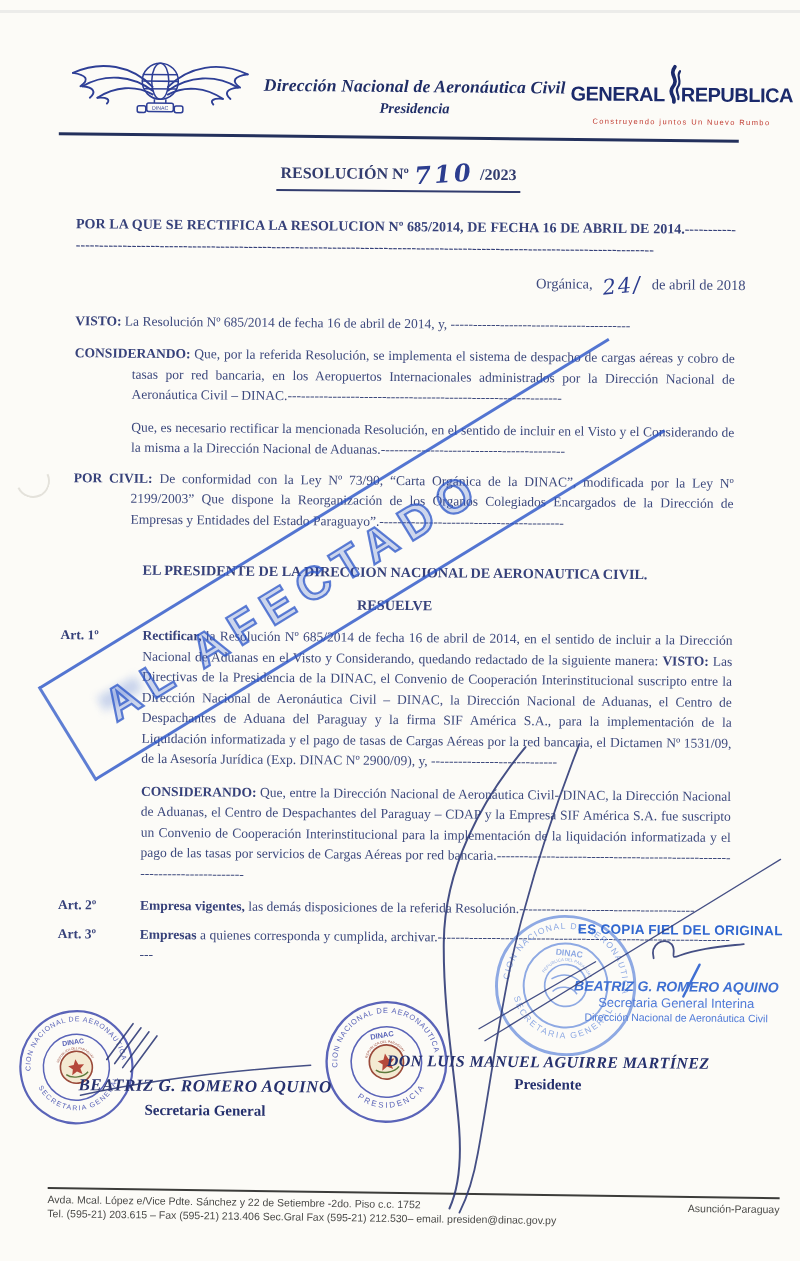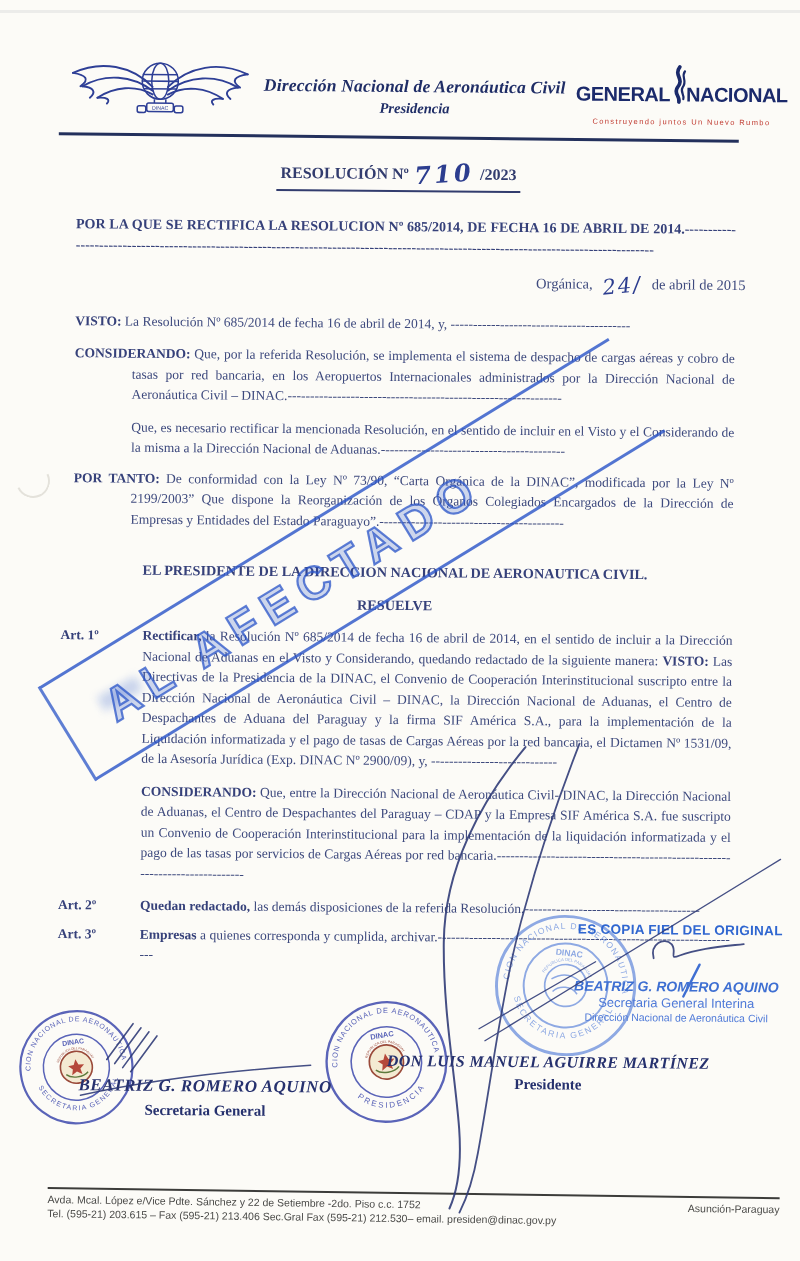--- a/index.html
+++ b/index.html
@@ -107,63 +107,63 @@
       </div>
       <div class="gob">
         <div class="gob-row">
           <span class="gob-word">GENERAL</span>
           <span class="gob-flame">
             <svg width="22" height="40" viewBox="0 0 30 52">
               <path d="M17,2 C8,14 24,18 14,30 C8,38 18,42 16,50" stroke="#1b2a6b" stroke-width="5" fill="none" stroke-linecap="round"></path>
               <path d="M24,8 C18,16 28,20 21,30 C17,36 24,40 22,46" stroke="#1b2a6b" stroke-width="3" fill="none" stroke-linecap="round"></path>
             </svg>
           </span>
-          <span class="gob-word">NACIONAL</span>
+          <span class="gob-word">REPUBLICA</span>
         </div>
         <div class="gob-tag">Construyendo juntos Un Nuevo Rumbo</div>
       </div>
     </div>
     <div class="hdr-rule"></div>
 
     <div class="res-title">
       <span class="inner">
         <span>RESOLUCIÓN Nº</span>
         <span class="hand hand-num">710</span>
         <span>/2023</span>
       </span>
     </div>
 
     <p class="subject">POR LA QUE SE RECTIFICA LA RESOLUCION Nº 685/2014, DE FECHA 16 DE ABRIL DE 2014.---------------------------------------------------------------------------------------------------------------------------------------</p>
 
     <div class="dateline">
       <span>Orgánica,</span>
       <span class="hand hand-day">24/</span>
-      <span>de abril de 2015</span>
+      <span>de abril de 2018</span>
     </div>
 
     <p class="para" style="margin-top:18px"><b>VISTO:</b><span> La Resolución Nº 685/2014 de fecha 16 de abril de 2014, y, ----------------------------------------</span></p>
 
     <p class="para" style="margin-top:12px"><b>CONSIDERANDO:</b><span> Que, por la referida Resolución, se implementa el sistema de despacho de cargas aéreas y cobro de tasas por red bancaria, en los Aeropuertos Internacionales administrados por la Dirección Nacional de Aeronáutica Civil – DINAC.-------------------------------------------------------------</span></p>
     <p class="para" style="margin-top:12px;text-indent:0">Que, es necesario rectificar la mencionada Resolución, en el sentido de incluir en el Visto y el Considerando de la misma a la Dirección Nacional de Aduanas.-----------------------------------------</p>
 
-    <p class="para" style="margin-top:10px"><b>POR TANTO:</b><span> De conformidad con la Ley Nº 73/90, “Carta Orgánica de la DINAC”, modificada por la Ley Nº 2199/2003” Que dispone la Reorganización de los Órganos Colegiados Encargados de la Dirección de Empresas y Entidades del Estado Paraguayo”.-----------------------------------------</span></p>
+    <p class="para" style="margin-top:10px"><b>POR CIVIL:</b><span> De conformidad con la Ley Nº 73/90, “Carta Orgánica de la DINAC”, modificada por la Ley Nº 2199/2003” Que dispone la Reorganización de los Órganos Colegiados Encargados de la Dirección de Empresas y Entidades del Estado Paraguayo”.-----------------------------------------</span></p>
 
     <div class="center-head h-pres">EL PRESIDENTE DE LA DIRECCION NACIONAL DE AERONAUTICA CIVIL.</div>
     <div class="center-head h-res">RESUELVE</div>
 
     <div class="art">
       <div class="num">Art. 1º</div>
       <div class="body">
         <div><b>Rectificar,</b><span> la Resolución Nº 685/2014 de fecha 16 de abril de 2014, en el sentido de incluir a la Dirección Nacional de Aduanas en el Visto y Considerando, quedando redactado de la siguiente manera: </span><b>VISTO:</b><span> Las  Directivas de la Presidencia de la DINAC, el Convenio de Cooperación Interinstitucional suscripto entre la Dirección Nacional de Aeronáutica Civil – DINAC, la Dirección Nacional de Aduanas, el Centro de Despachantes de Aduana del Paraguay y la firma SIF América S.A., para la implementación de la Liquidación informatizada y el pago de tasas de Cargas Aéreas por la red bancaria, el Dictamen Nº 1531/09, de la Asesoría Jurídica (Exp. DINAC Nº 2900/09), y, ----------------------------</span></div>
         <div class="sub"><b>CONSIDERANDO:</b><span> Que, entre la Dirección Nacional de Aeronáutica Civil- DINAC, la Dirección Nacional de Aduanas, el Centro de Despachantes del Paraguay – CDAP y la Empresa SIF América S.A. fue suscripto un Convenio de Cooperación Interinstitucional para la implementación de la liquidación informatizada y el pago de las tasas por servicios de Cargas Aéreas por red bancaria.---------------------------------------------------------------------------</span></div>
       </div>
     </div>
     <div class="art" style="margin-top:12px">
       <div class="num">Art. 2º</div>
-      <div class="body"><b>Quedan redactado,</b><span> las demás disposiciones de la referida Resolución.---------------------------------------</span></div>
+      <div class="body"><b>Empresa vigentes,</b><span> las demás disposiciones de la referida Resolución.---------------------------------------</span></div>
     </div>
     <div class="art" style="margin-top:8px">
       <div class="num">Art. 3º</div>
       <div class="body"><b>Empresas</b><span> a quienes corresponda y cumplida, archivar.--------------------------------------------------------------------</span></div>
     </div>
 
     <div class="band">
       <div class="band-text">AL AFECTADO</div>
     </div>
     <div class="smudge"></div>

